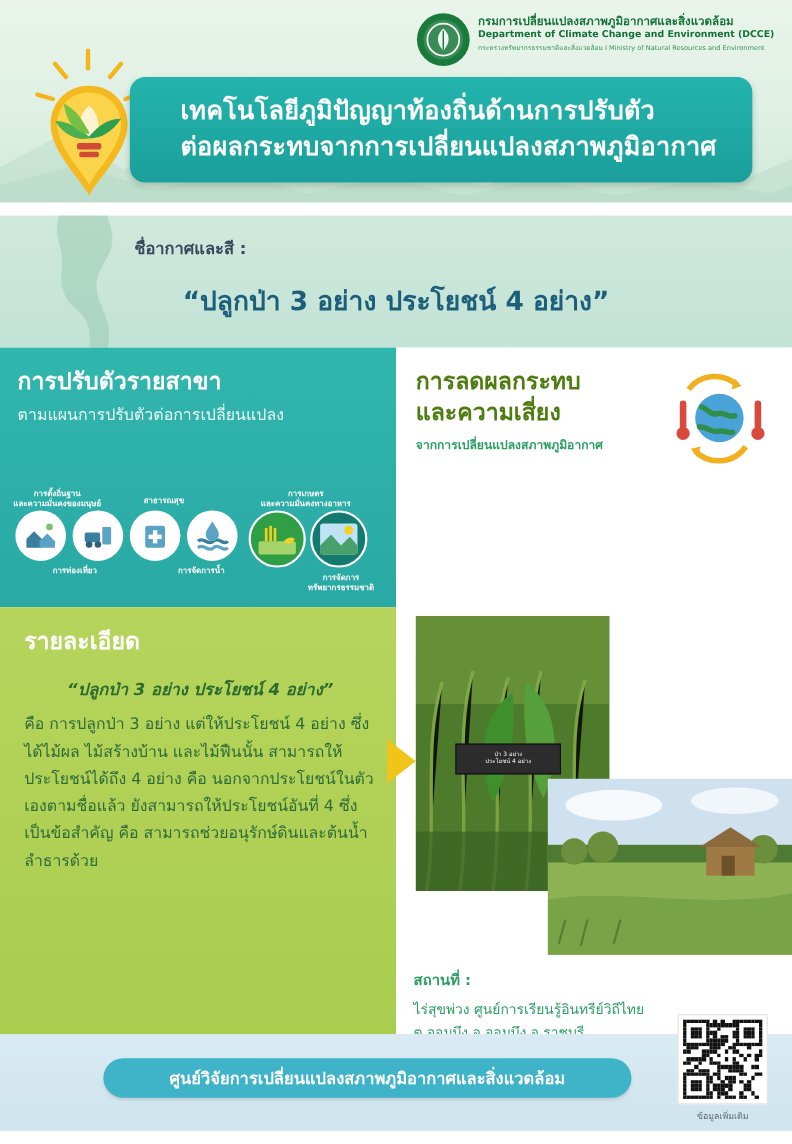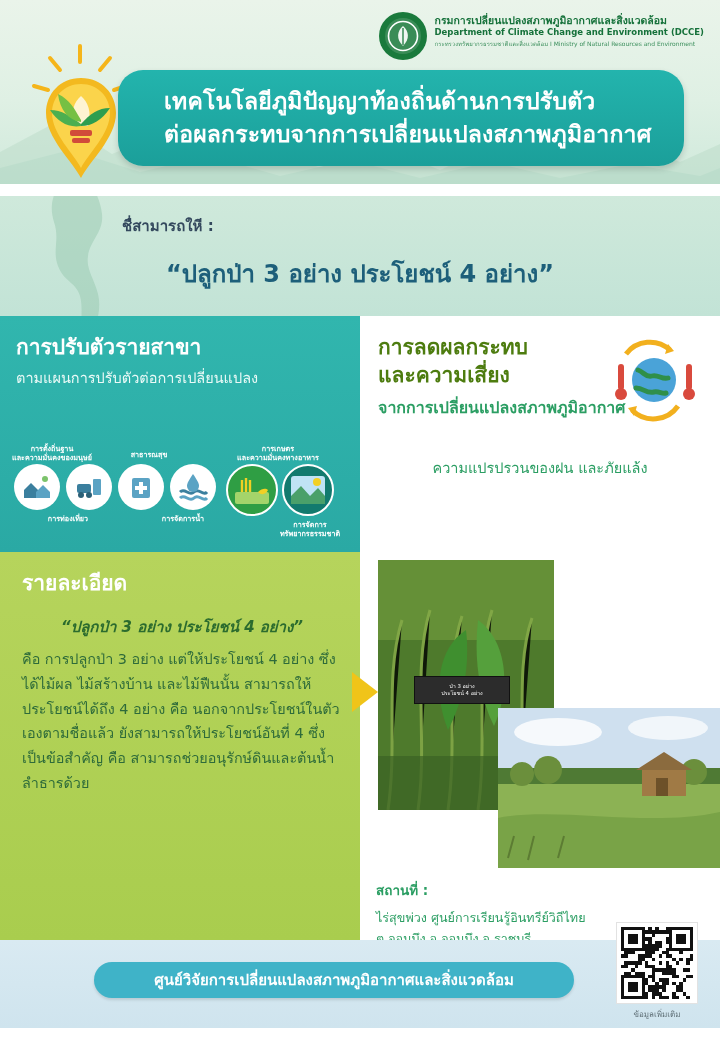--- a/index.html
+++ b/index.html
@@ -40,21 +40,21 @@
   .logo-mark svg { display:block; }
   .logo-text { padding-top: 2px; }
   .logo-text .l1 { font-size: 10.5px; color: #15713a; font-weight: bold; line-height: 1.25; }
   .logo-text .l2 { font-size: 8.5px; color: #15713a; font-weight: bold; line-height: 1.25; }
   .logo-text .l3 { font-size: 6px; color: #3b8f5c; line-height: 1.3; margin-top: 2px; }
 
   .title-banner {
     position: absolute; top: 70px; left: 118px;
     width: 566px; height: 96px;
     background: linear-gradient(180deg,#23b4ad 0%, #1b9f9a 100%);
-    border-radius: 25px;
+    border-radius: 14px;
     box-shadow: 0 3px 6px rgba(0,0,0,.16);
     padding: 12px 18px 12px 46px;
     display: flex; flex-direction: column; justify-content: center;
   }
   .title-banner .t1, .title-banner .t2 {
     color: #ffffff; font-size: 23px; font-weight: bold; letter-spacing: .2px;
     line-height: 1.45; white-space: nowrap;
   }
 
   
@@ -105,21 +105,21 @@
   .circ.green { background:#2f9e44; }
   .circ.teal  { background:#127a6e; }
 
   .panel-right {
     position: absolute; top: 316px; left: 360px;
     width: 360px; height: 236px;
     background: #ffffff;
     padding: 18px 18px 0 18px;
   }
   .panel-right h2 { color:#4d7c0f; font-size: 21px; font-weight: bold; line-height:1.32; }
-  .panel-right h3 { color:#2b9e63; font-size: 16px; font-weight: bold; margin-top: 6px; }
+  .panel-right h3 { color:#2b9e63; font-size: 11px; font-weight: bold; margin-top: 6px; }
   .panel-right .sub { color:#2b9e63; font-size: 14.5px; margin-top: 36px; text-align:center; }
 
   .globe { position:absolute; top: 22px; right: 22px; width: 88px; height: 86px; }
 
   
   .details {
     position: absolute; top: 552px; left: 0;
     width: 360px; height: 388px;
     background: linear-gradient(180deg,#b6d45c 0%, #a9cd4e 100%);
     padding: 14px 18px 0 22px;
@@ -240,21 +240,21 @@
     <div class="title-banner">
       <div class="t1">เทคโนโลยีภูมิปัญญาท้องถิ่นด้านการปรับตัว</div>
       <div class="t2">ต่อผลกระทบจากการเปลี่ยนแปลงสภาพภูมิอากาศ</div>
     </div>
   </div>
 
   <div class="tech-strip">
     <svg class="thailand-map" viewBox="0 0 120 180">
       <path d="M48 6 C30 14 24 34 30 52 C36 70 28 80 34 96 C40 112 52 112 56 126 C60 140 54 156 62 172 C72 160 78 140 74 124 C70 108 62 100 64 86 C66 70 80 62 78 44 C76 26 64 2 48 6 Z" fill="#8fc3a8" opacity=".85"></path>
     </svg>
-    <div class="tech-label">ชื่สามารถใหี :</div>
+    <div class="tech-label">ชื่อากาศและสี :</div>
     <div class="tech-value">“ปลูกป่า 3 อย่าง ประโยชน์ 4 อย่าง”</div>
   </div>
 
   <div class="panel-left">
     <h2>การปรับตัวรายสาขา</h2>
     <p>ตามแผนการปรับตัวต่อการเปลี่ยนแปลง</p>
 
     <div class="icon-row">
 
       <div class="icon-cap" style="left:2px; top:0; width:84px;">
@@ -314,21 +314,20 @@
       <div class="icon-cap" style="left:262px; top:76px; width:80px;">
         <span>การจัดการ</span><br><span>ทรัพยากรธรรมชาติ</span>
       </div>
     </div>
   </div>
 
   <div class="panel-right">
     <h2>การลดผลกระทบ</h2>
     <h2>และความเสี่ยง</h2>
     <h3>จากการเปลี่ยนแปลงสภาพภูมิอากาศ</h3>
-    <div class="sub">ความแปรปรวนของฝน และภัยแล้ง</div>
 
     <svg class="globe" viewBox="0 0 88 86">
       <path d="M16 16 a30 30 0 0 1 44 -4" stroke="#f2b01e" stroke-width="5" fill="none"></path>
       <path d="M58 6 l6 7 -9 3 z" fill="#f2b01e"></path>
       <path d="M68 68 a30 30 0 0 1 -46 4" stroke="#f2b01e" stroke-width="5" fill="none"></path>
       <path d="M24 78 l-6 -8 9 -2 z" fill="#f2b01e"></path>
       <circle cx="44" cy="42" r="22" fill="#4aa3d8"></circle>
       <path d="M28 32 c6 2 8 8 14 6 6-2 10 4 16 2 M26 50 c8 0 10 6 18 4 5-1 8 2 12 1" stroke="#2f8f4a" stroke-width="5" fill="none" stroke-linecap="round"></path>
       <rect x="76" y="26" width="6" height="26" rx="3" fill="#d94a3d"></rect>
       <circle cx="79" cy="56" r="6" fill="#d94a3d"></circle>

